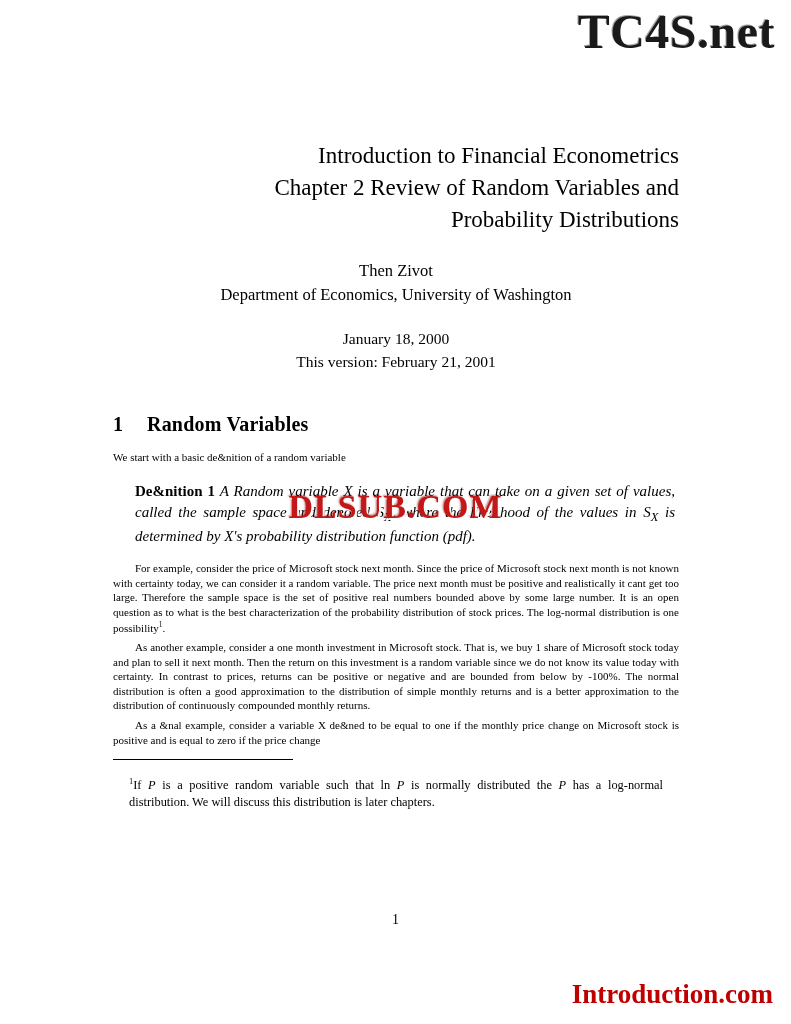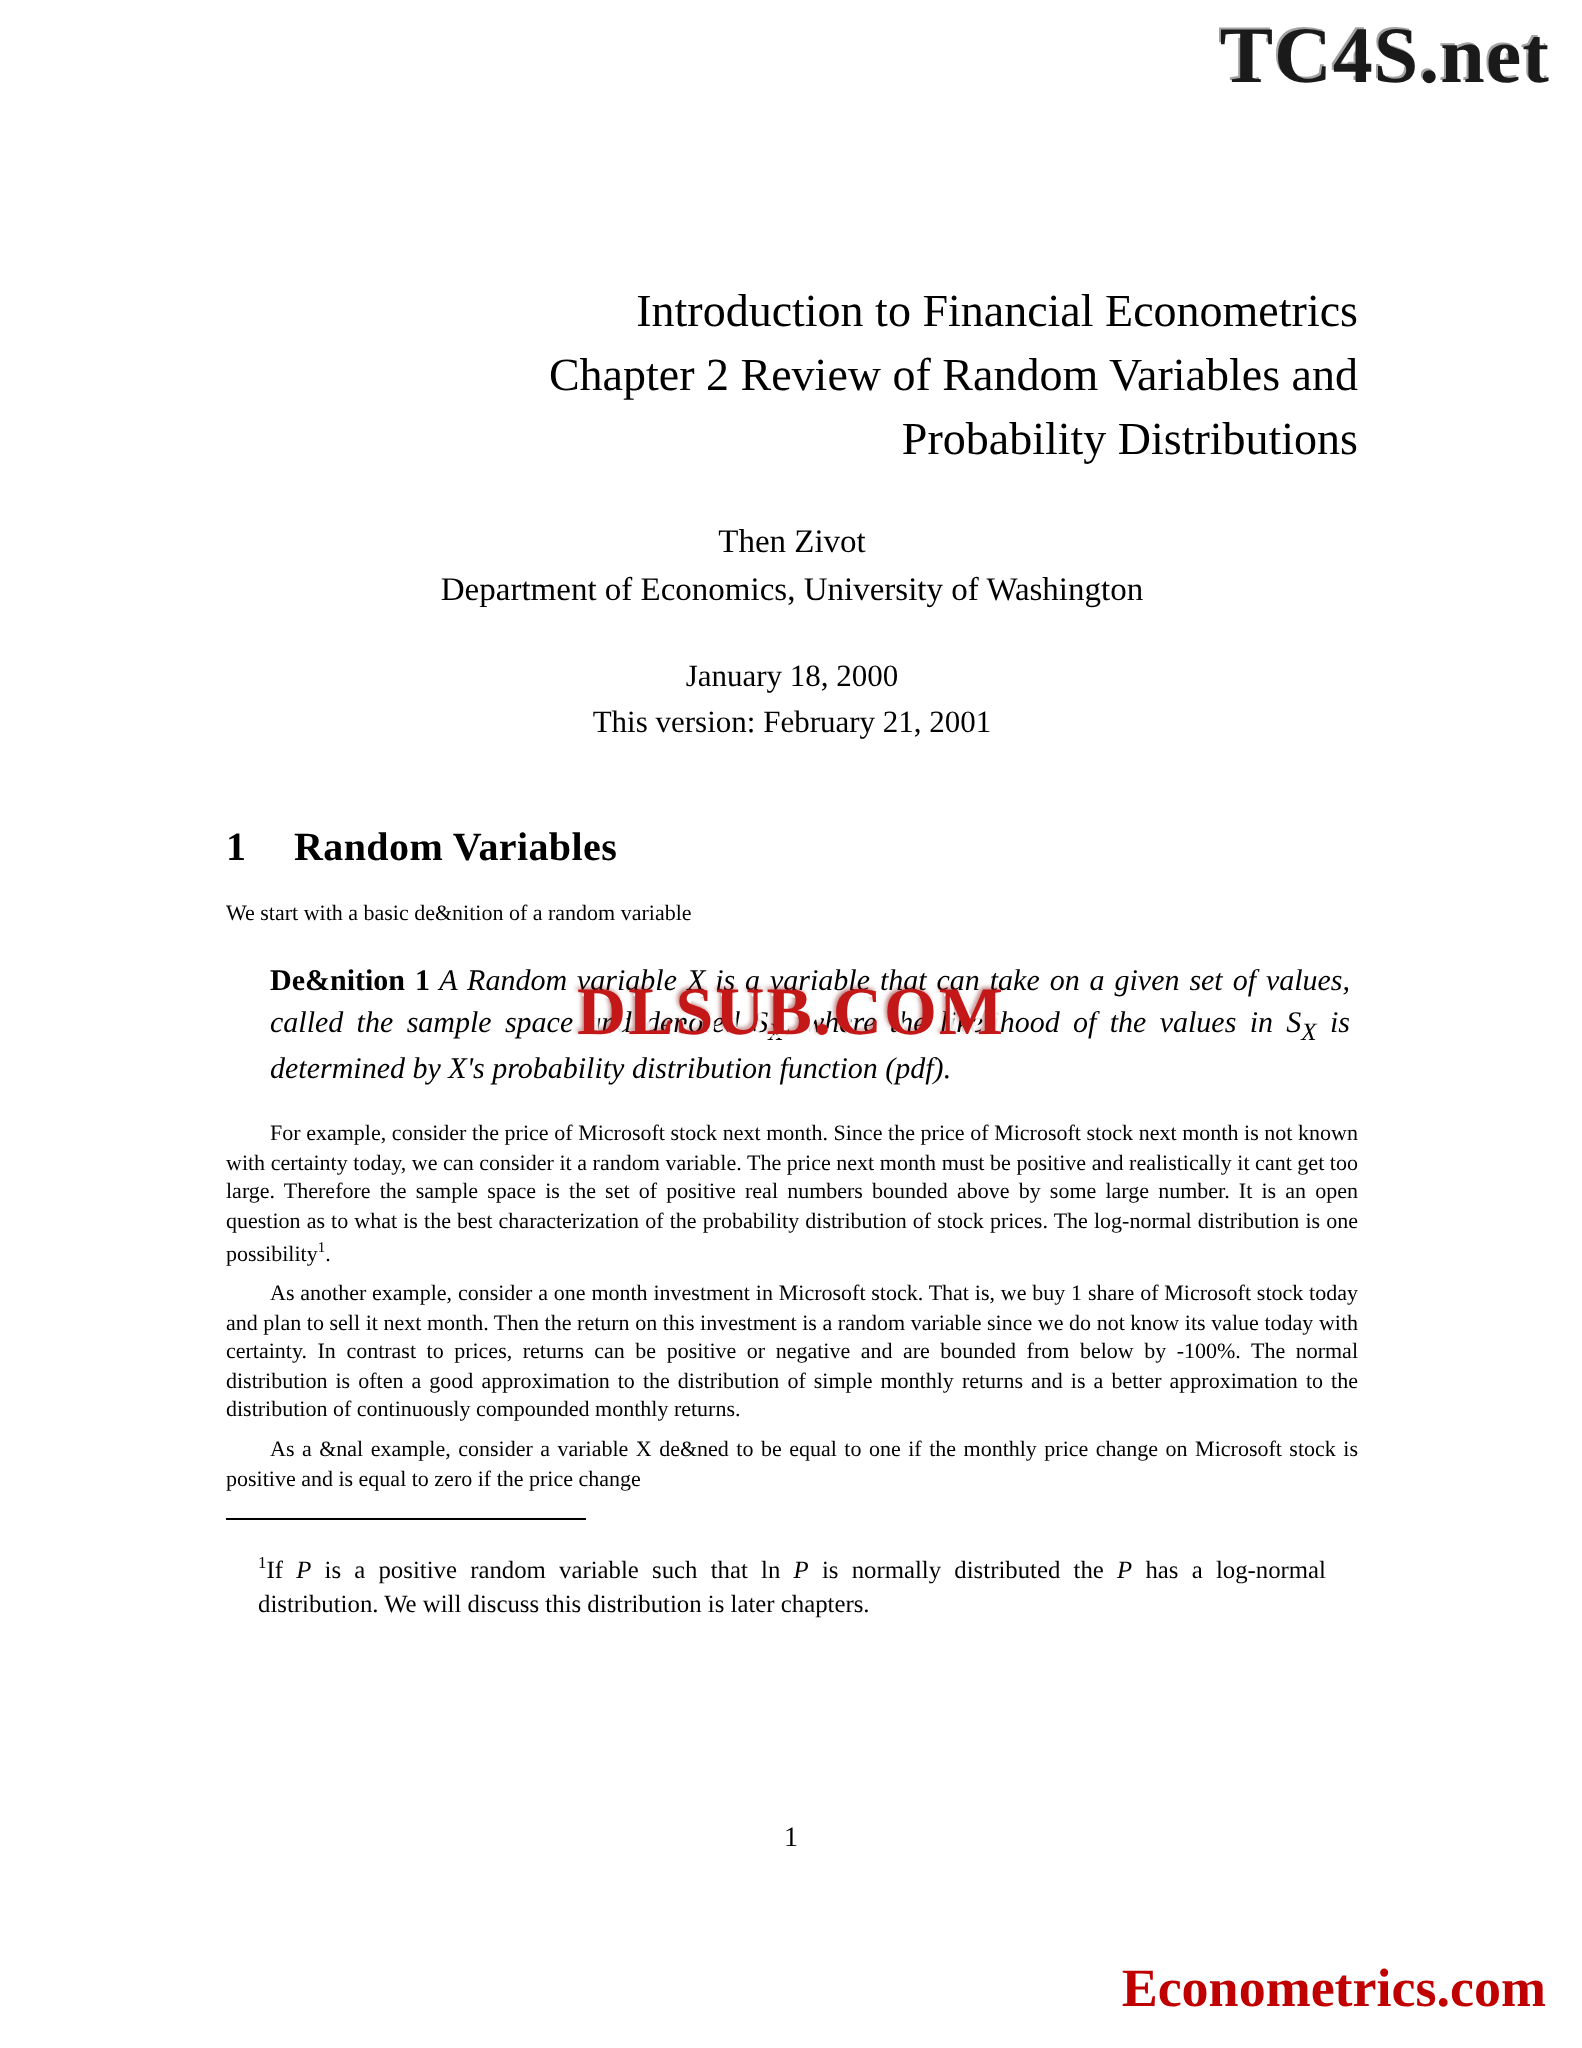--- a/index.html
+++ b/index.html
@@ -16,21 +16,21 @@
     color: #000000;
   }
 
   
   .wm-top {
     position: absolute;
     top: 4px;
     right: 16px;
     font-family: "Liberation Serif", serif;
     font-weight: bold;
-    font-size: 40px;
+    font-size: 48px;
     letter-spacing: 0.5px;
     color: #1a1a1a;
     text-shadow: 2px 2px 0 rgba(255,255,255,0.9), -1px -1px 0 rgba(140,140,140,0.8);
   }
   .wm-bottom {
     position: absolute;
     bottom: 14px;
     right: 18px;
     font-family: "Liberation Serif", serif;
     font-weight: bold;
@@ -192,15 +192,15 @@
     <p class="body indent">As a &amp;nal example, consider a variable X de&amp;ned to be equal to one if the monthly price change on Microsoft stock is positive and is equal to zero if the price change</p>
 
     <div class="footnote-rule"></div>
     <p class="footnote"><sup>1</sup>If <span class="it">P</span> is a positive random variable such that ln <span class="it">P</span> is normally distributed the <span class="it">P</span> has a log-normal distribution. We will discuss this distribution is later chapters.</p>
 
   </div>
 
   <div class="pageno">1</div>
 
   <div class="wm-center">DLSUB.COM</div>
-  <div class="wm-bottom">Econometrics.com</div>
+  <div class="wm-bottom">Introduction.com</div>
 
 </div>
 
 </body></html>

